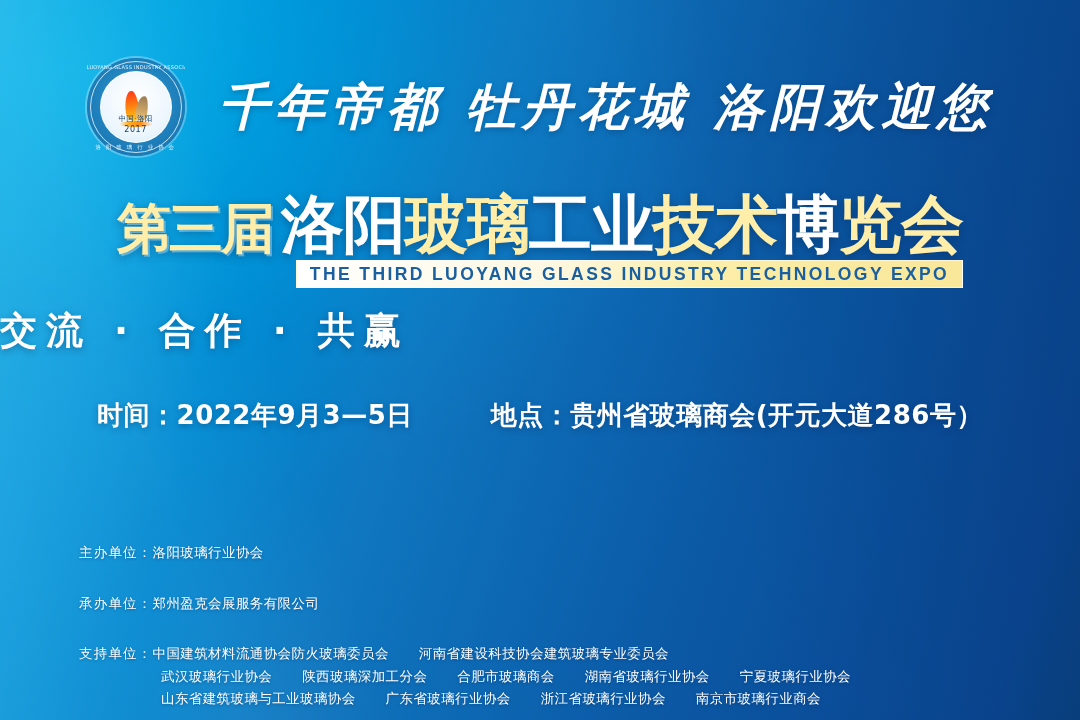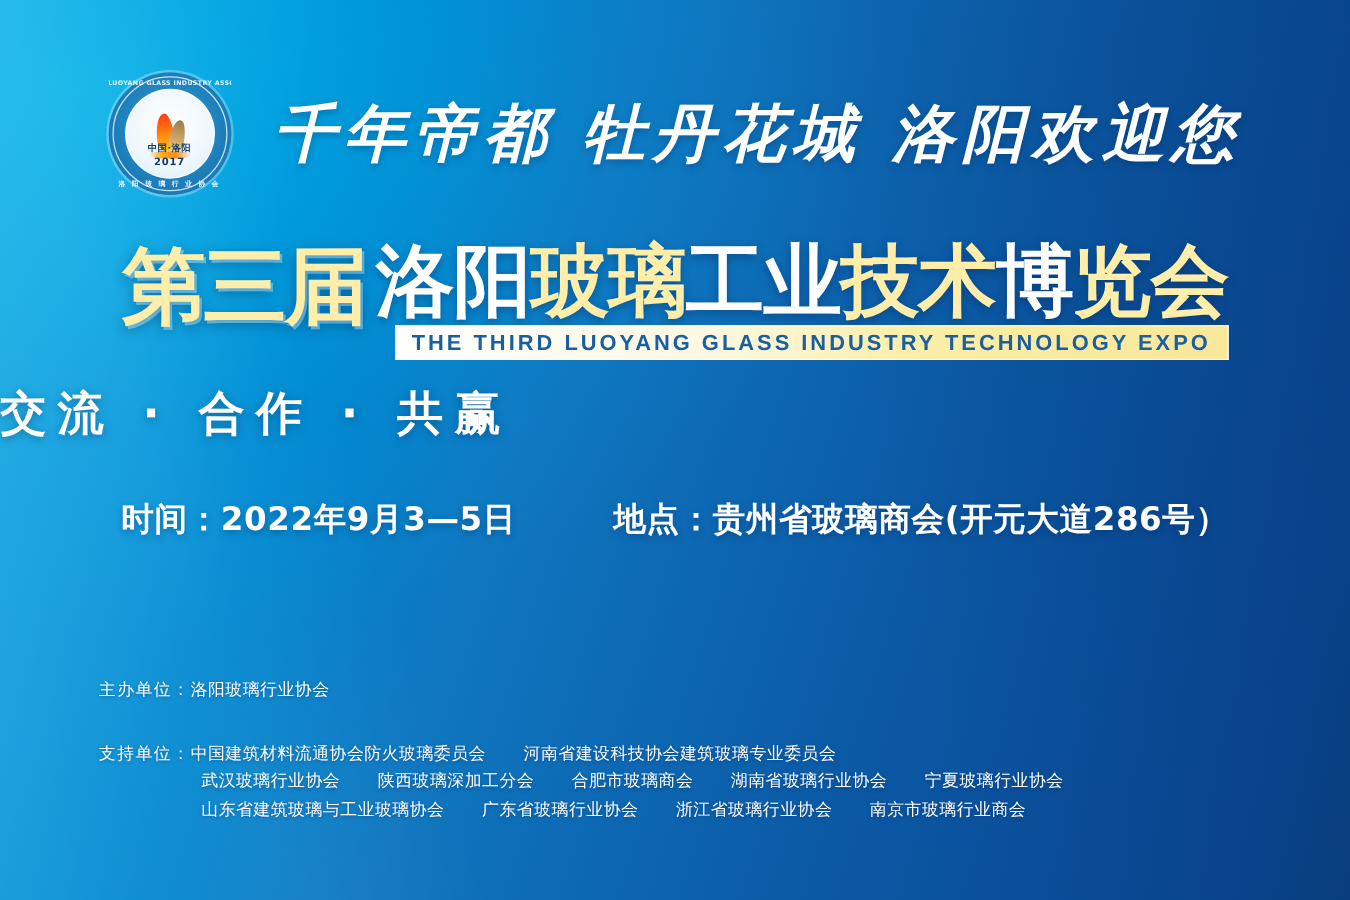--- a/index.html
+++ b/index.html
@@ -53,21 +53,20 @@
     gap: 34px;
   }
   .logo {
     position: relative;
     width: 98px;
     height: 98px;
     flex: 0 0 98px;
     border-radius: 50%;
     background: radial-gradient(circle at 50% 45%, #2f9fd4 0%, #1e7fbb 58%, #1a6ea8 100%);
     box-shadow: 0 0 0 2px rgba(255,255,255,0.30);
-    font-weight: bold;
   }
   .logo .ring-outer {
     position: absolute;
     inset: 3px;
     border-radius: 50%;
     border: 1.5px solid rgba(225,245,255,0.85);
   }
   .logo .ring-inner {
     position: absolute;
     inset: 13px;
@@ -162,21 +161,21 @@
     justify-content: center;
   }
   .title-inner {
     position: relative;
     display: flex;
     align-items: flex-start;
   }
   .title-ordinal {
     font-family: "DejaVu Sans", sans-serif;
     font-weight: bold;
-    font-size: 67px;
+    font-size: 54px;
     line-height: 86px;
     color: #ffeeaa;
     letter-spacing: -2px;
     white-space: nowrap;
     text-shadow:
       2px 2px 0 rgba(255,255,255,0.35),
       0 3px 10px rgba(0,35,80,0.45);
     margin-right: 8px;
   }
   .title-right {
@@ -324,20 +323,24 @@
     <div>地点：贵州省玻璃商会(开元大道286号）</div>
   </div>
 
   <div class="footer">
 
     <div class="f-row">
       <span class="f-label">主办单位：</span>
       <span class="f-value">洛阳玻璃行业协会</span>
     </div>
 
+    <div class="f-row">
+      <span class="f-label">承办单位：</span>
+      <span class="f-value">郑州盈克会展服务有限公司</span>
+    </div>
 
     <div class="f-row">
       <span class="f-label">支持单位：</span>
       <span class="f-value"><span class="f-item">中国建筑材料流通协会防火玻璃委员会</span><span class="f-gap-lg"></span><span class="f-item">河南省建设科技协会建筑玻璃专业委员会</span></span>
     </div>
 
     <div class="f-indent"><span class="f-item">武汉玻璃行业协会</span><span class="f-gap-lg"></span><span class="f-item">陕西玻璃深加工分会</span><span class="f-gap-lg"></span><span class="f-item">合肥市玻璃商会</span><span class="f-gap-lg"></span><span class="f-item">湖南省玻璃行业协会</span><span class="f-gap-lg"></span><span class="f-item">宁夏玻璃行业协会</span></div>
 
     <div class="f-indent"><span class="f-item">山东省建筑玻璃与工业玻璃协会</span><span class="f-gap-lg"></span><span class="f-item">广东省玻璃行业协会</span><span class="f-gap-lg"></span><span class="f-item">浙江省玻璃行业协会</span><span class="f-gap-lg"></span><span class="f-item">南京市玻璃行业商会</span></div>
 

